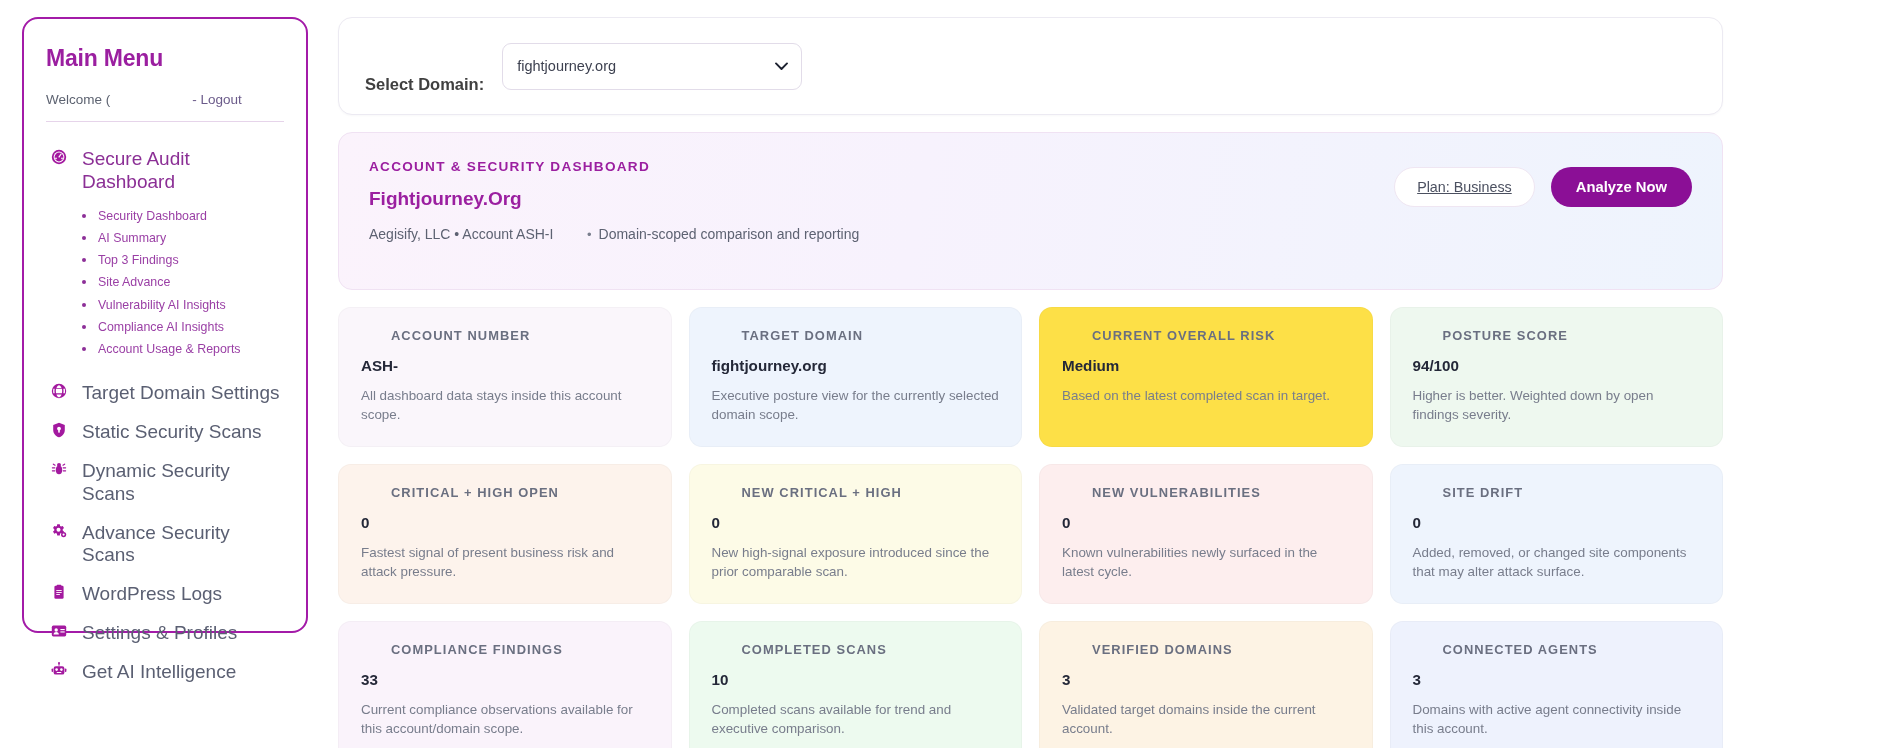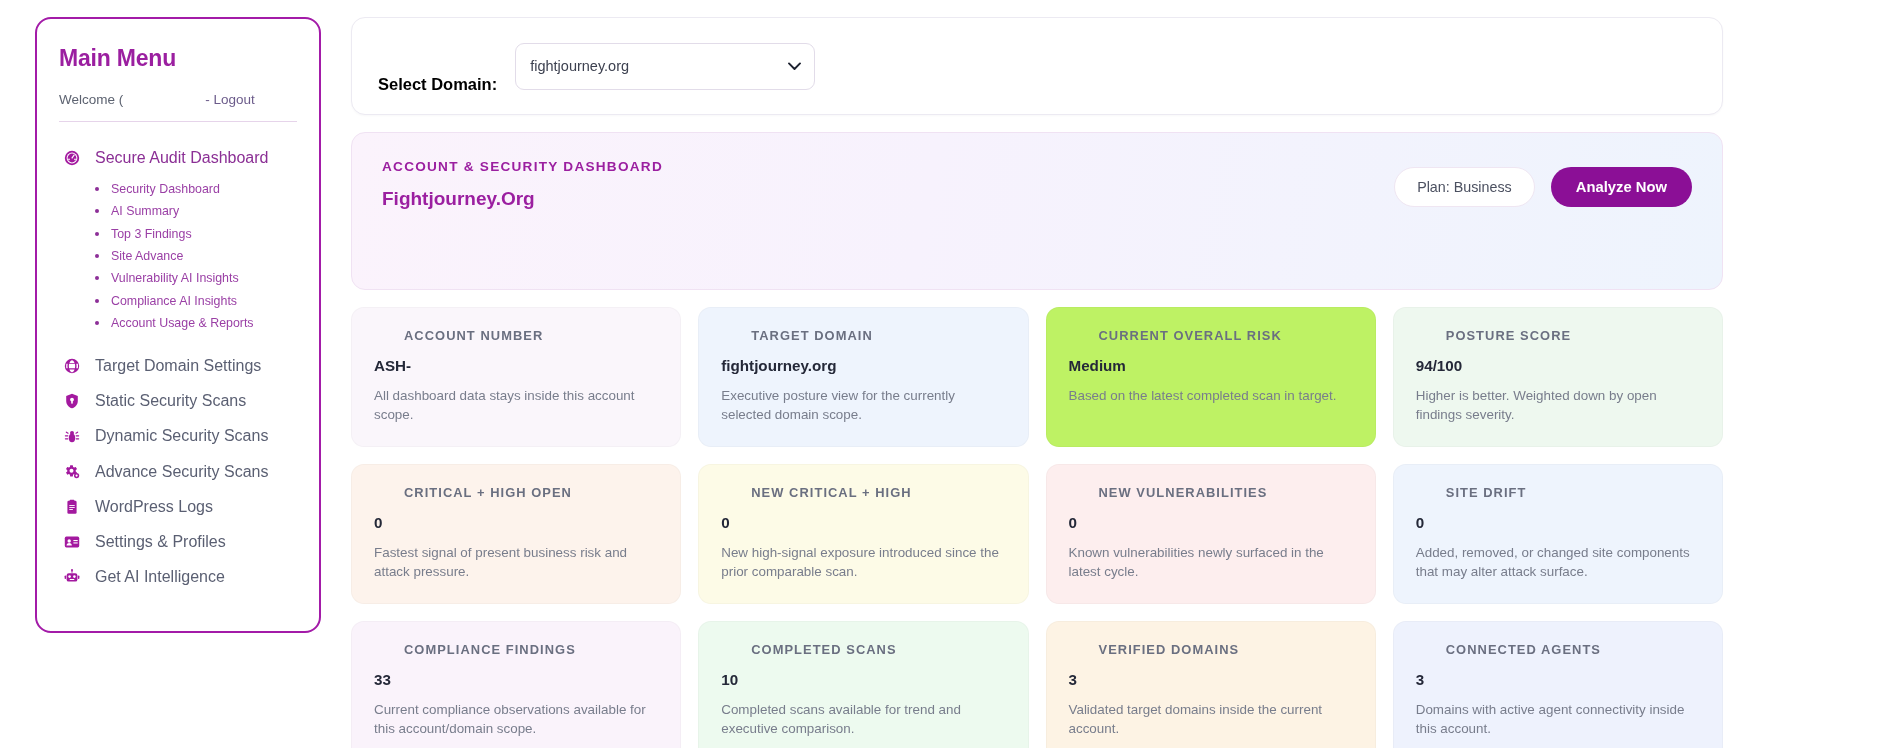--- a/index.html
+++ b/index.html
@@ -6,21 +6,21 @@
   html, body {
     width: 1898px; height: 748px;
     background: #ffffff;
     font-family: "Liberation Sans", sans-serif;
     overflow: hidden;
   }
   .page {
     width: 1745px; height: 748px;
     display: flex;
     gap: 0;
-    padding: 17px 0 0 35px;
+    padding: 17px 0 0 22px;
   }
 
   
   .sidebar {
     width: 286px;
     flex: 0 0 286px;
     background: #ffffff;
     border: 2px solid #a31ba8;
     border-radius: 16px;
     padding: 26px 22px 24px 22px;
@@ -42,24 +42,24 @@
     padding-bottom: 14px;
     border-bottom: 1px solid #e6d4ea;
     margin-bottom: 18px;
   }
   .welcome-user { display:inline-block; min-width: 74px; }
   .logout-link { color: #6b5b8a; }
 
   .nav-group { margin-bottom: 4px; }
   .nav-item {
     display: flex;
-    align-items: flex-end;
+    align-items: flex-start;
     gap: 14px;
     padding: 8px 0 8px 4px;
-    font-size: 16px;
+    font-size: 19px;
     color: #5a5f72;
     cursor: pointer;
     line-height: 1.2;
   }
   .nav-item.accent { color: #8b2f95; }
   .nav-ico {
     width: 18px; height: 18px;
     flex: 0 0 18px;
     display: inline-flex;
     align-items: center; justify-content: center;
@@ -104,21 +104,21 @@
     background: #ffffff;
     border: 1px solid #eceaf2;
     border-radius: 14px;
     padding: 20px 26px;
     display: flex;
     align-items: center;
     gap: 18px;
     box-shadow: 0 1px 2px rgba(40,20,60,0.03);
   }
   .domainbar-label {
-    color: #000000;
+    color: #404040;
     font-weight: 700;
     font-size: 16.5px;
     white-space: nowrap;
     margin-top: 37px;
   }
   .domain-select {
     width: 300px;
     height: 47px;
     border: 1px solid #e2dce9;
     border-radius: 9px;
@@ -188,20 +188,21 @@
   }
   .plan-chip {
     background: #ffffff;
     border: 1px solid #efe6f2;
     border-radius: 999px;
     padding: 11px 22px;
     font-size: 14.3px;
     color: #4b5060;
     white-space: nowrap;
     cursor: default;
+    text-decoration: underline;
   }
   .analyze-btn {
     background: #8b0f96;
     color: #ffffff;
     border: none;
     border-radius: 999px;
     padding: 12px 25px;
     font-size: 14.8px;
     font-weight: 600;
     font-family: "Liberation Sans", sans-serif;
@@ -386,20 +387,25 @@
               <path d="M1 1.4 6.5 7 12 1.4" stroke="#1d2230" stroke-width="1.9" fill="none" stroke-linecap="round" stroke-linejoin="round"></path>
             </svg>
         </span>
       </span>
     </section>
 
     <section class="hero">
       <div class="hero-left">
         <div class="hero-eyebrow">ACCOUNT &amp; SECURITY DASHBOARD</div>
         <div class="hero-title">Fightjourney.Org</div>
+        <div class="hero-meta">
+          <span class="acct">Aegisify, LLC • Account ASH-I</span>
+          <span class="sep">•</span>
+          <span>Domain-scoped comparison and reporting</span>
+        </div>
       </div>
       <div class="hero-actions">
         <span class="plan-chip">Plan: Business</span>
         <button class="analyze-btn">Analyze Now</button>
       </div>
     </section>
 
     <section class="grid">
 
       <div class="card" style="background:#faf6fb">
@@ -407,21 +413,21 @@
         <div class="card-value">ASH-</div>
         <div class="card-desc">All dashboard data stays inside this account scope.</div>
       </div>
 
       <div class="card" style="background:#eef4fd">
         <div class="card-label">TARGET DOMAIN</div>
         <div class="card-value">fightjourney.org</div>
         <div class="card-desc">Executive posture view for the currently selected domain scope.</div>
       </div>
 
-      <div class="card" style="background:#bef264">
+      <div class="card" style="background:#fde047">
         <div class="card-label">CURRENT OVERALL RISK</div>
         <div class="card-value">Medium</div>
         <div class="card-desc">Based on the latest completed scan in target.</div>
       </div>
 
       <div class="card" style="background:#eef8ef">
         <div class="card-label">POSTURE SCORE</div>
         <div class="card-value">94/100</div>
         <div class="card-desc">Higher is better. Weighted down by open findings severity.</div>
       </div>

